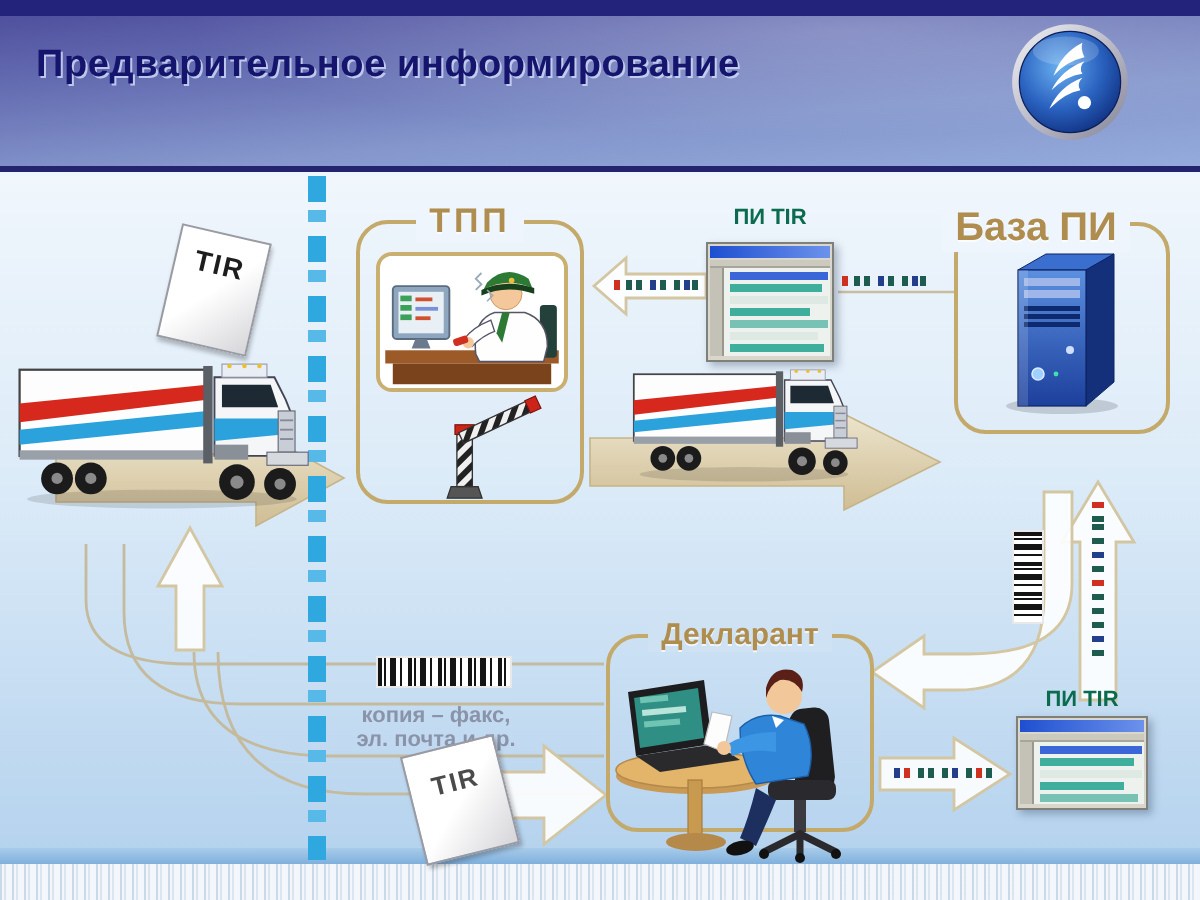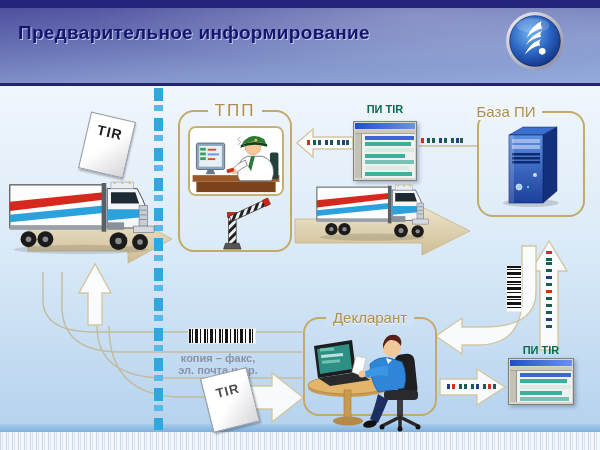--- a/index.html
+++ b/index.html
@@ -30,21 +30,21 @@
 
   .border-dash{left:154px;top:88px;width:9px;height:342px;z-index:2;
     background:repeating-linear-gradient(to bottom,#2fa8e0 0 13px,rgba(47,168,224,0) 13px 17px,
       #56b9e8 17px 23px,rgba(47,168,224,0) 23px 30px);}
 
   svg.layer{left:0;top:0;width:600px;height:450px;z-index:1;}
   .art{z-index:5;}
 
   
   .node-box{border:2px solid #c3a96a;border-radius:16px;z-index:4;}
-  .box-label{z-index:6;text-align:center;font-weight:normal;color:#ae8d4f;}
+  .box-label{z-index:6;text-align:center;font-weight:bold;color:#ae8d4f;}
   .box-label span{display:inline-block;padding:0 7px;text-shadow:0 1px 0 rgba(255,255,255,.7);}
   .lbl-top span{background:#eff5fc;}
   .lbl-mid span{background:#cfe2f4;}
   .teal-label{z-index:6;text-align:center;font-weight:bold;font-size:11px;color:#0a6b4e;}
 
   
   .paper{z-index:5;background:linear-gradient(135deg,#ffffff 50%,#d6d6da 100%);
     border:1px solid #9a9aa2;box-shadow:1px 2px 2px rgba(0,0,0,.25);
     text-align:center;font-weight:bold;}
   .paper-left{transform:rotate(13deg);font-size:14px;color:#1d1d1d;letter-spacing:1px;padding-top:7px;}
@@ -280,21 +280,21 @@
       <div class="fr teal" style="width:46px"></div>
       <div class="fr light" style="width:49px"></div>
       <div class="fr teal" style="width:40px"></div>
       <div class="fr teal2" style="width:49px"></div>
       <div class="fr light" style="width:44px"></div>
       <div class="fr teal" style="width:47px"></div>
     </div>
   </div>
 
   <div class="abs node-box" style="left:477px;top:111px;width:108px;height:106px"></div>
-  <div class="abs box-label lbl-top" style="left:452px;top:103px;width:108px;font-size:15px">
+  <div class="abs box-label lbl-top" style="left:464px;top:103px;width:108px;font-size:20px">
     <span>База ПИ</span>
   </div>
   <svg class="abs art" style="left:497px;top:123px;width:70px;height:85px" viewBox="0 0 70 85">
     <defs>
       <linearGradient id="srv" x1="0" y1="0" x2="0" y2="1">
         <stop offset="0" stop-color="#5b8fe0"></stop>
           <stop offset="1" stop-color="#1c3f9c"></stop>
       </linearGradient>
     </defs>
     <ellipse cx="34" cy="80" rx="28" ry="4" fill="rgba(0,0,0,0.15)"></ellipse>

